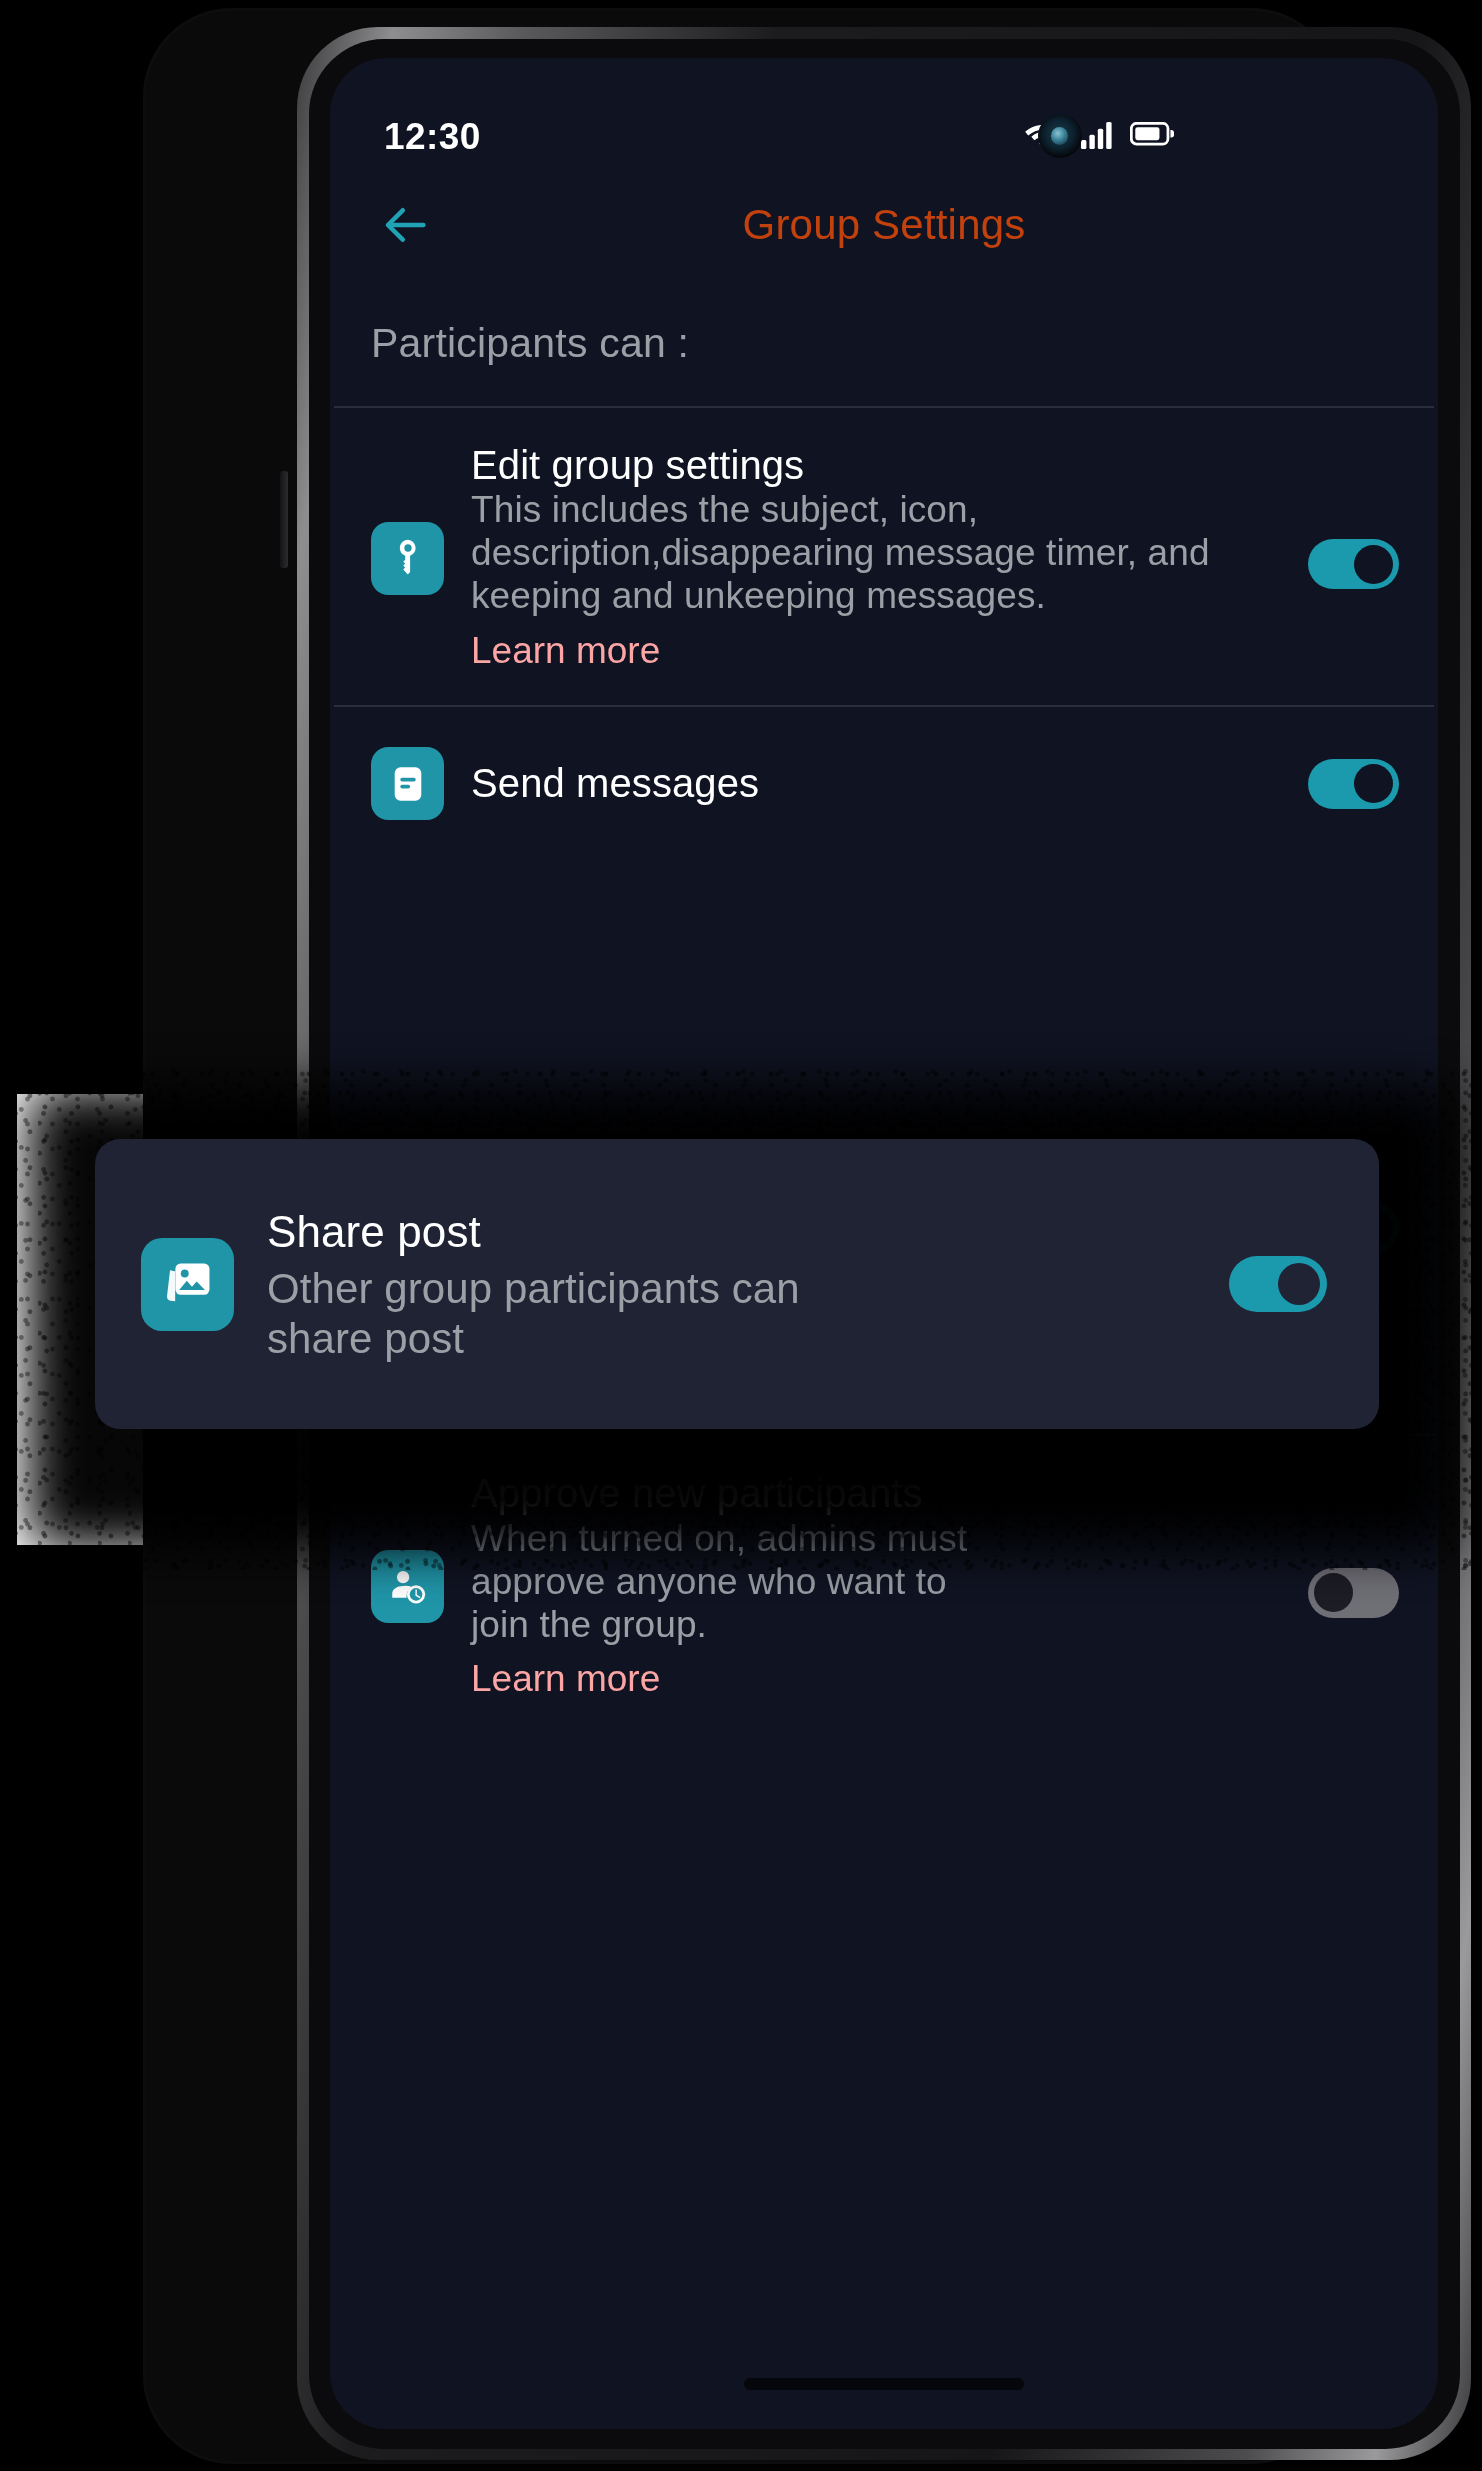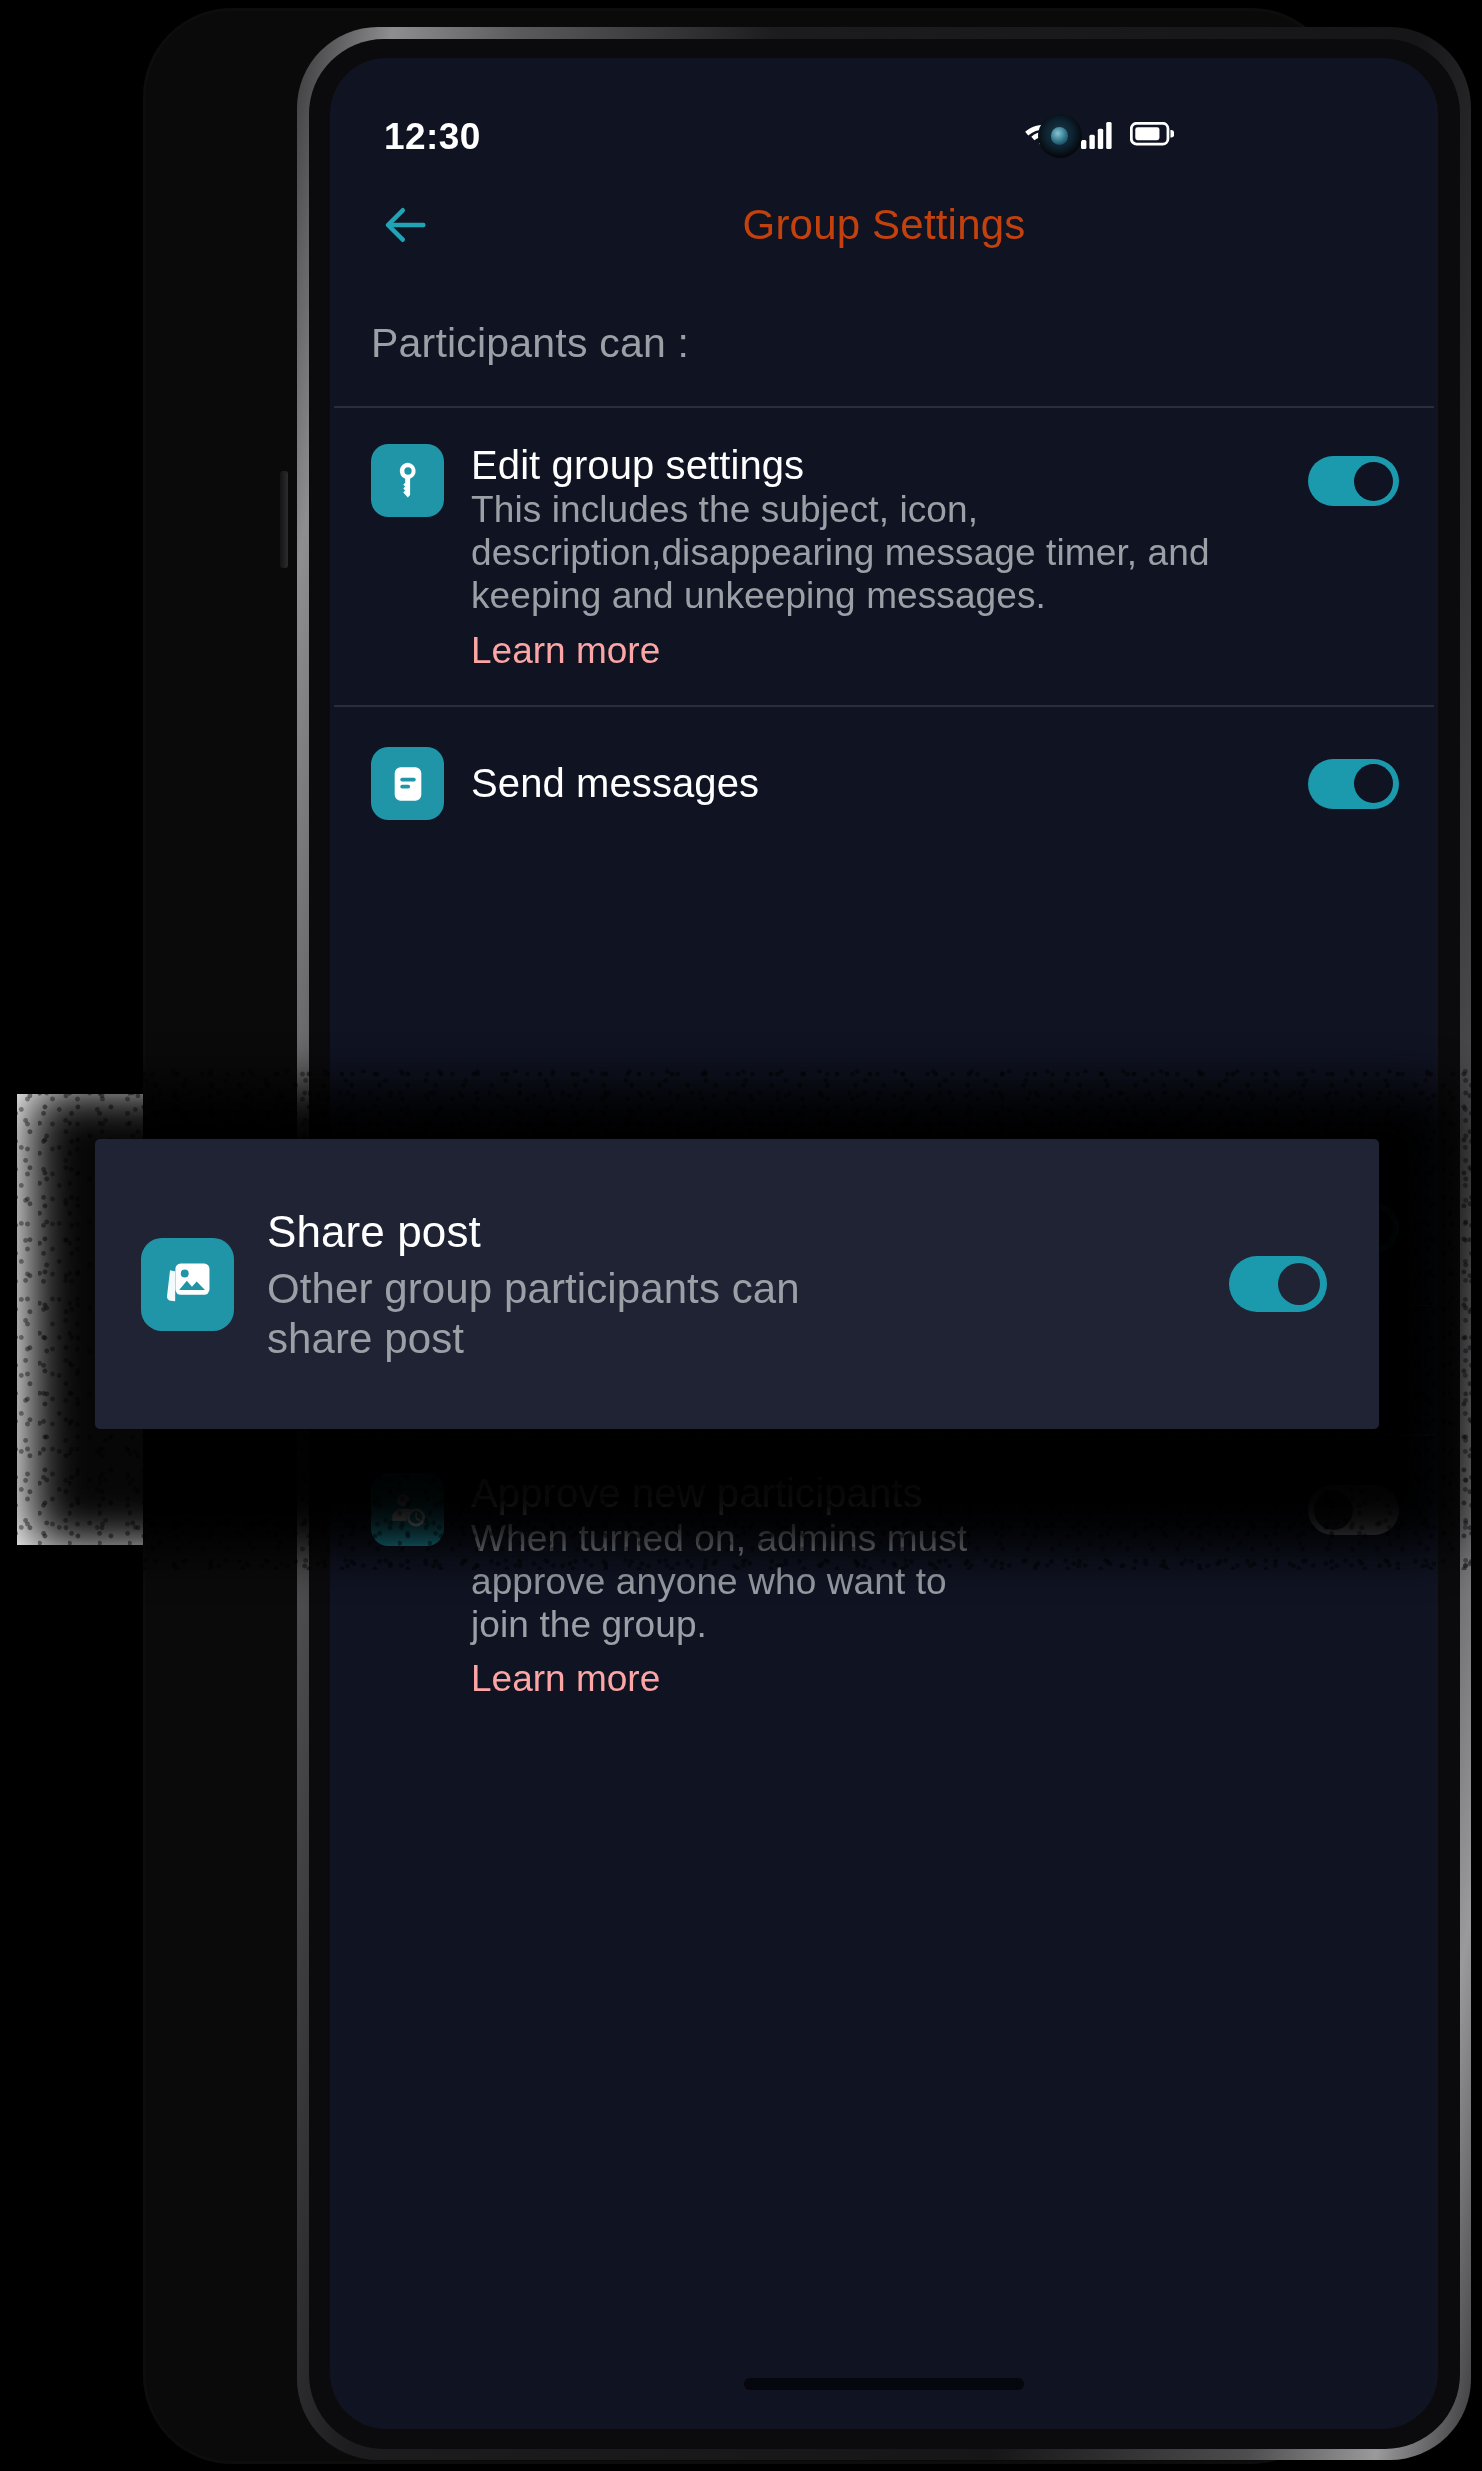--- a/index.html
+++ b/index.html
@@ -164,21 +164,21 @@
   .section-header.bright { color: #f1f3f4; }
 
   .divider {
     height: 1.9px;
     background: #2a2d3c;
     margin: 0 3.9px;
   }
 
   .row {
     display: flex;
-    align-items: flex-start;
+    align-items: center;
     padding: 33px 39px 33px 41px;
     min-height: 116px;
   }
   .row.compact { align-items: center; padding-top: 25px; padding-bottom: 25px; }
 
   .row-icon {
     flex: 0 0 auto;
     width: 73px; height: 73px;
     border-radius: 17.4px;
     background: #2095a8;
@@ -275,21 +275,21 @@
       radial-gradient(circle at 90% 58%, rgba(0,0,0,.5) 0 1.9px, transparent 2.9px),
       radial-gradient(circle at 5% 84%, rgba(0,0,0,.5) 0 1.9px, transparent 2.9px),
       radial-gradient(circle at 35% 9%, rgba(0,0,0,.45) 0 1.9px, transparent 2.9px);
     background-size: 33px 33px, 28px 28px, 40px 40px, 36px 36px, 25px 25px, 43px 43px, 30px 30px, 38px 38px;
   }
 
   .spotlight-card {
     position: absolute;
     left: 95px; top: 1139px;
     width: 1284px; height: 290px;
-    border-radius: 5px;
+    border-radius: 25px;
     background: #1f2334;
     z-index: 60;
     display: flex;
     align-items: center;
     padding: 0 52px 0 46px;
   }
   .spotlight-card .row-icon {
     width: 93px; height: 93px; border-radius: 21px; margin-top: 0;
   }
   .spotlight-card .row-icon svg { width: 56px; height: 56px; }

